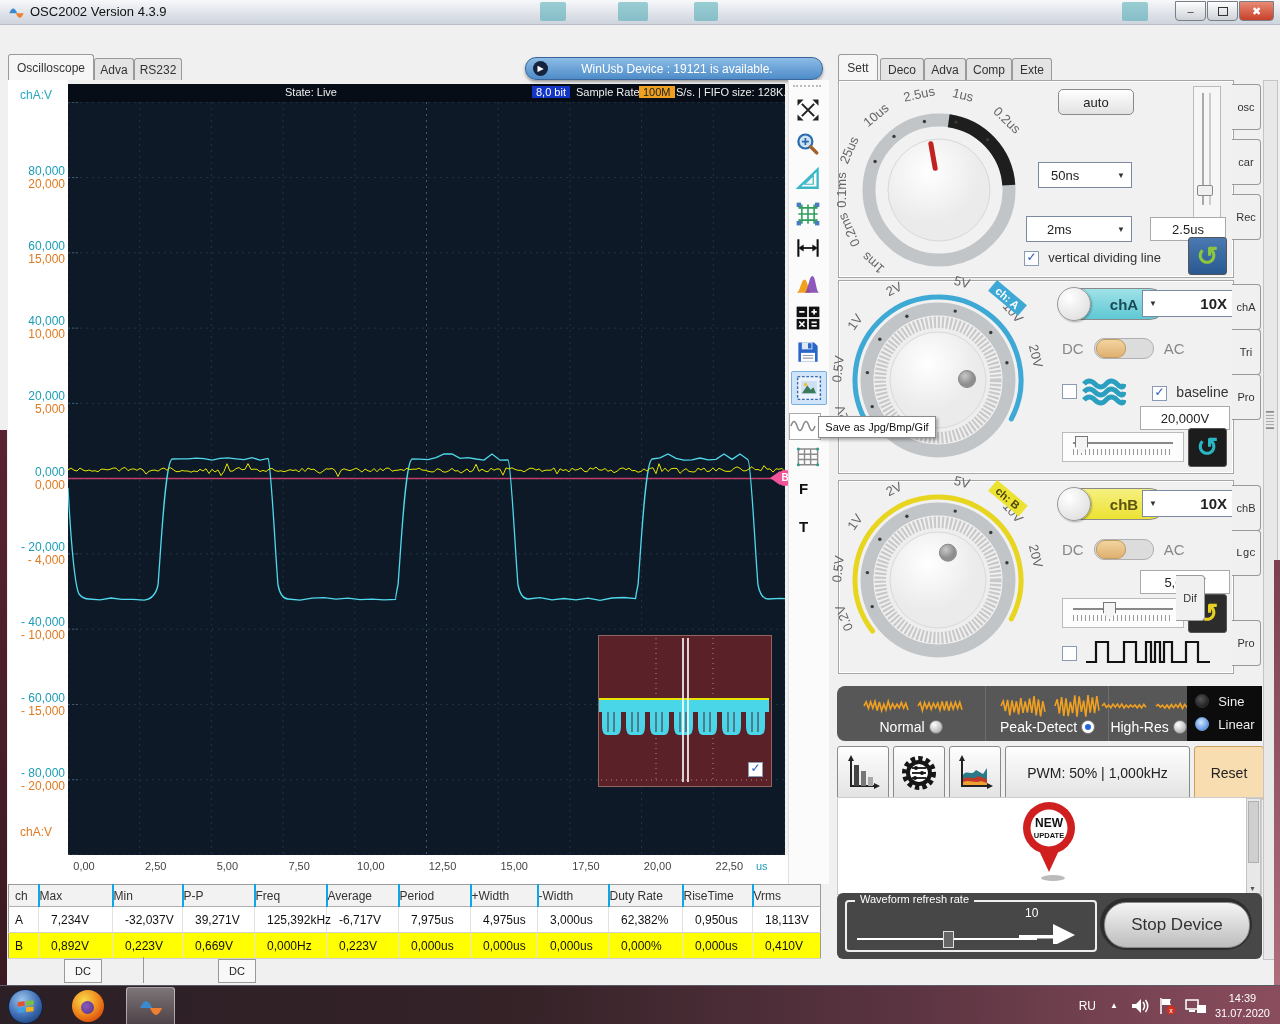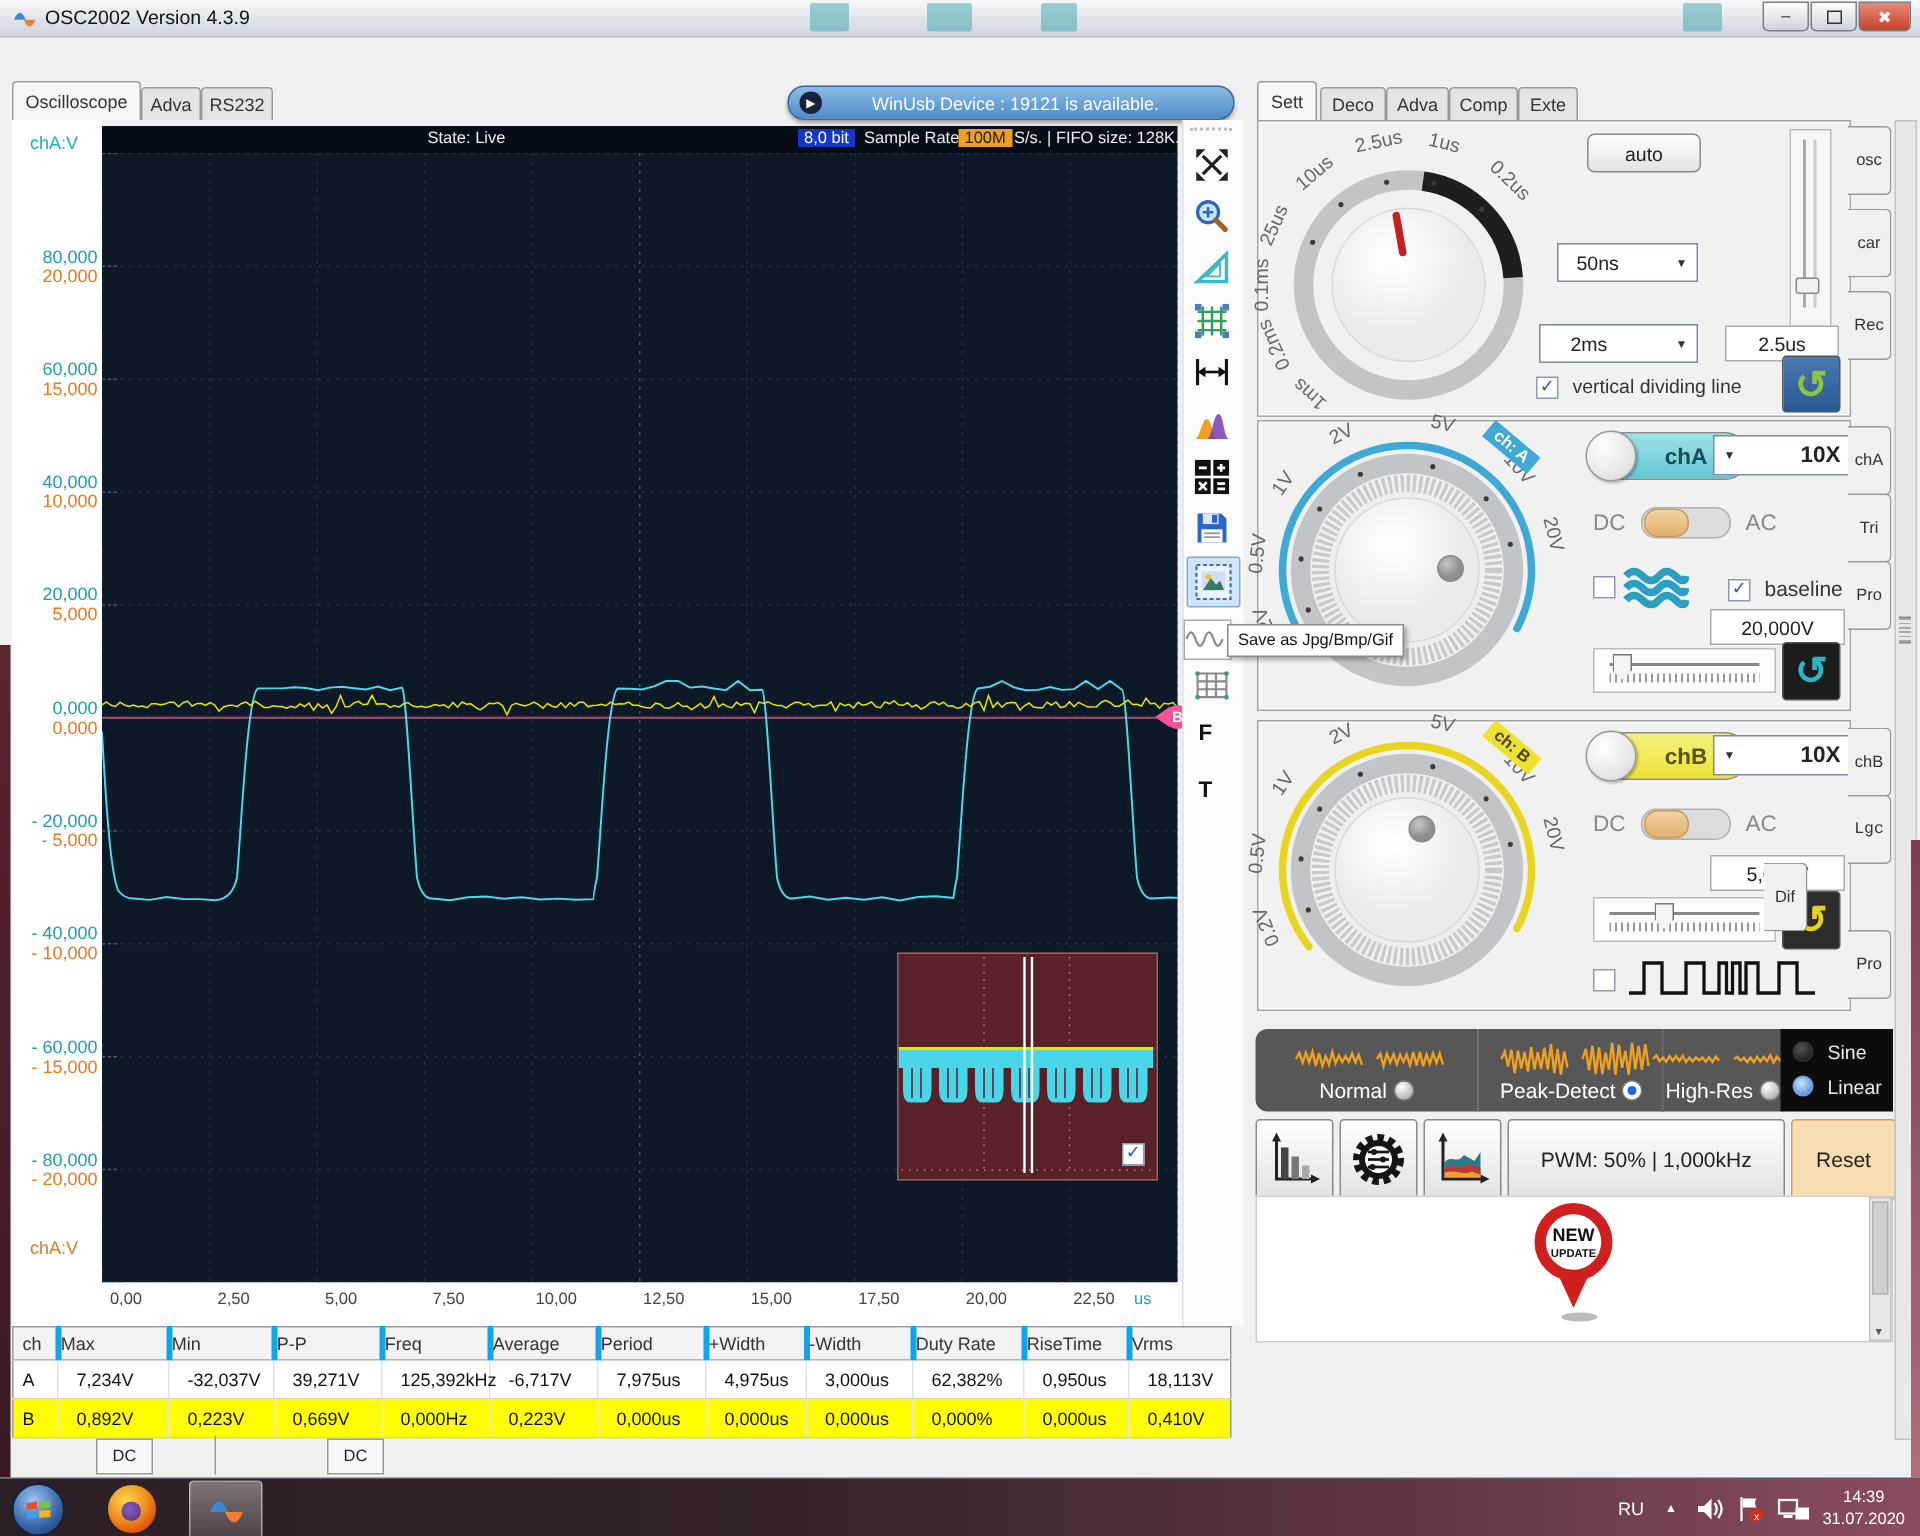--- a/index.html
+++ b/index.html
@@ -103,21 +103,21 @@
   .refreshlabel{position:absolute;left:8px;top:-9px;background:#474747;color:#fff;font-size:11px;padding:0 5px;}
   .stopwrap{position:absolute;left:263px;top:5px;width:152px;height:52px;background:#2e2e2e;border-radius:27px;}
   .stopbtn{position:absolute;left:4px;top:4px;width:144px;height:44px;border-radius:22px;
       background:linear-gradient(#f5f5f5,#bdbdbd);border:1px solid #888;display:flex;align-items:center;justify-content:center;
       font-size:17px;color:#333;}
   .scrollcol{position:absolute;background:#e8e8e8;border:1px solid #c4c4c4;}
 
   
   .meastable{left:8px;top:884px;width:812px;border-collapse:collapse;table-layout:fixed;background:#fff;
       border:1px solid #9a9a9a;font-size:12px;}
-  .meastable th{height:19px;background:#f2f2f2;border-bottom:1px solid #b0b0b0;border-left:4px solid #0ea5e9;
+  .meastable th{height:19px;background:#f2f2f2;border-bottom:1px solid #b0b0b0;border-left:2px solid #0ea5e9;
       font-weight:normal;text-align:left;padding-left:0;color:#333;}
   .meastable td{height:23px;border-left:1px solid #e2e2e2;border-bottom:1px solid #d0d0d0;padding-left:12px;color:#111;}
   .meastable .hl td{background:#ffff00;}
   .meastable th:first-child,.meastable td:first-child{padding-left:6px;border-left:none;}
   .couple{position:absolute;top:959px;width:36px;height:22px;background:#f8f8f8;border:1px solid #9a9a9a;
       display:flex;align-items:center;justify-content:center;font-size:11px;}
 
   
   .taskbar{left:0;top:985px;width:1280px;height:39px;
       background:linear-gradient(90deg,#2b2026,#342227 40%,#5d3542 72%,#8a4d5e);border-top:1px solid #5a5a66;}
@@ -193,21 +193,21 @@
         <div class="axis-pair" style="top: 310.4px;">
           <div class="cy">20,000</div>
           <div class="or">5,000</div>
         </div>
         <div class="axis-pair" style="top: 385.7px;">
           <div class="cy">0,000</div>
           <div class="or">0,000</div>
         </div>
         <div class="axis-pair" style="top: 461px;">
           <div class="cy">- 20,000</div>
-          <div class="or">- 5,000</div>
+          <div class="or">- 4,000</div>
         </div>
         <div class="axis-pair" style="top: 536.3px;">
           <div class="cy">- 40,000</div>
           <div class="or">- 10,000</div>
         </div>
         <div class="axis-pair" style="top: 611.6px;">
           <div class="cy">- 60,000</div>
           <div class="or">- 15,000</div>
         </div>
         <div class="axis-pair" style="top: 686.9px;">
@@ -685,20 +685,35 @@
       <circle cx="30" cy="28" r="18.5" fill="#fff"></circle>
       <text x="30" y="27" font-size="12" font-weight="bold" fill="#111" text-anchor="middle" id="updl1">NEW</text>
       <text x="30" y="38" font-size="7.5" font-weight="bold" fill="#111" text-anchor="middle" id="updl2">UPDATE</text>
     </svg>
     <div class="scrollcol" style="right:0;top:0;width:13px;height:94px">
       <div style="position:absolute;left:1px;top:2px;width:9px;height:60px;background:#cfcfcf;border:1px solid #b0b0b0"></div>
       <div style="position:absolute;left:2px;bottom:1px;font-size:7px;color:#555">▼</div>
     </div>
   </div>
 
+  <div class="abs darkbar">
+    <div class="refreshbox">
+      <span class="refreshlabel">Waveform refresh rate</span>
+      <div style="position:absolute;left:10px;top:36px;width:180px;height:2px;background:#fff"></div>
+      <div style="position:absolute;left:96px;top:29px;width:9px;height:15px;background:#666;border:1px solid #ddd"></div>
+      <span style="position:absolute;left:178px;top:4px;color:#fff;font-size:12px">10</span>
+      <svg style="position:absolute;left:170px;top:12px" width="62" height="30" viewBox="0 0 62 30">
+        <rect x="2" y="21" width="34" height="3.5" fill="#fff"></rect>
+        <polygon points="36,10 36,32 58,21" fill="#fff"></polygon>
+      </svg>
+    </div>
+    <div class="stopwrap">
+      <div class="stopbtn">Stop Device</div>
+    </div>
+  </div>
 
   <div id="sidetabs">
       <div class="sidetab" style="left: 1232px; top: 84px; text-align: right;">osc</div>
       <div class="sidetab" style="left: 1232px; top: 139px;">car</div>
       <div class="sidetab" style="left: 1232px; top: 194px;">Rec</div>
       <div class="sidetab" style="left: 1232px; top: 284px;">chA</div>
       <div class="sidetab" style="left: 1232px; top: 329px;">Tri</div>
       <div class="sidetab" style="left: 1232px; top: 374px;">Pro</div>
       <div class="sidetab" style="left: 1232px; top: 485px;">chB</div>
       <div class="sidetab" style="left: 1232px; top: 530px; font-family: Liberation Mono, monospace;">Lgc</div>

